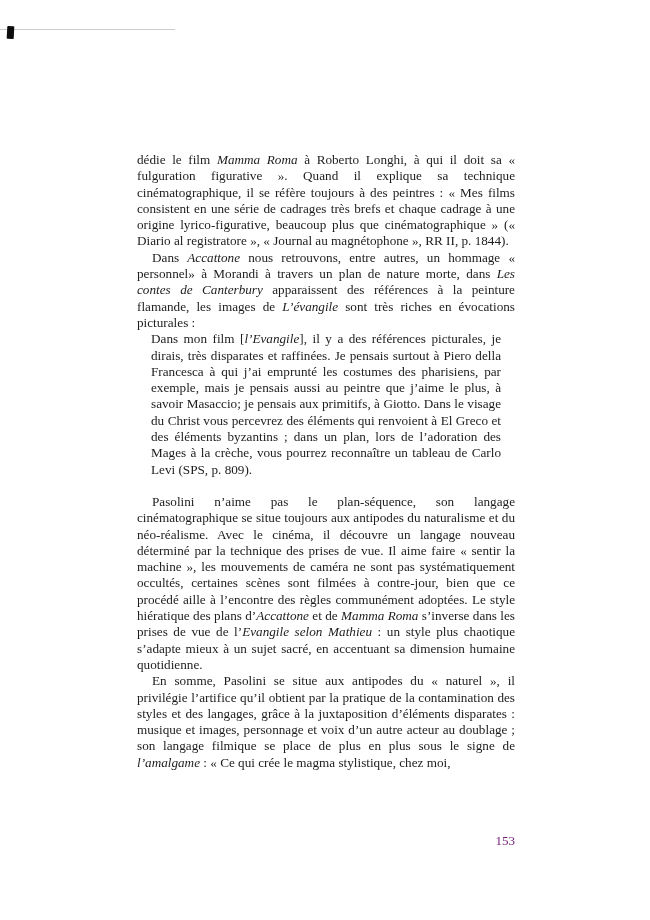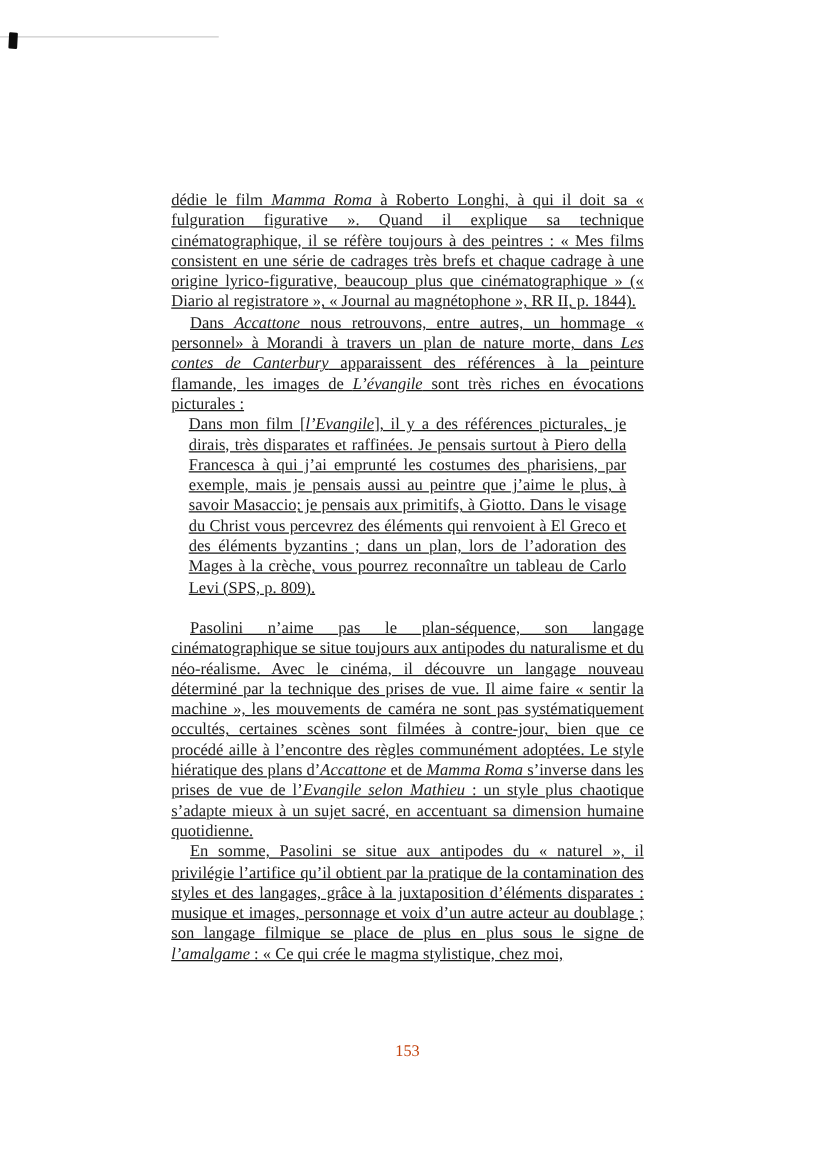--- a/index.html
+++ b/index.html
@@ -44,38 +44,37 @@
     top: 152px;
     width: 378px;
     color: #1c1c1c;
     font-size: 13.2px;
     line-height: 16.3px;
     text-align: justify;
   }
   .text-block p {
     margin: 0;
     padding: 0;
-    text-decoration: underline;
   }
   .text-block p.indent {
     text-indent: 15px;
   }
   .text-block p.quote {
     margin: 0 14px 16px 14px;
   }
   .it {
     font-style: italic;
   }
   .page-number {
     position: absolute;
     left: 137px;
     top: 833px;
     width: 378px;
-    text-align: center;
-    color: #c2410c;
+    text-align: right;
+    color: #701a75;
     font-size: 13px;
   }
 </style>
 </head>
 <body>
 
 <div class="page">
   <div class="scan-hairline"></div>
   <div class="scan-mark"></div>
   <div class="text-block" id="text-block">

